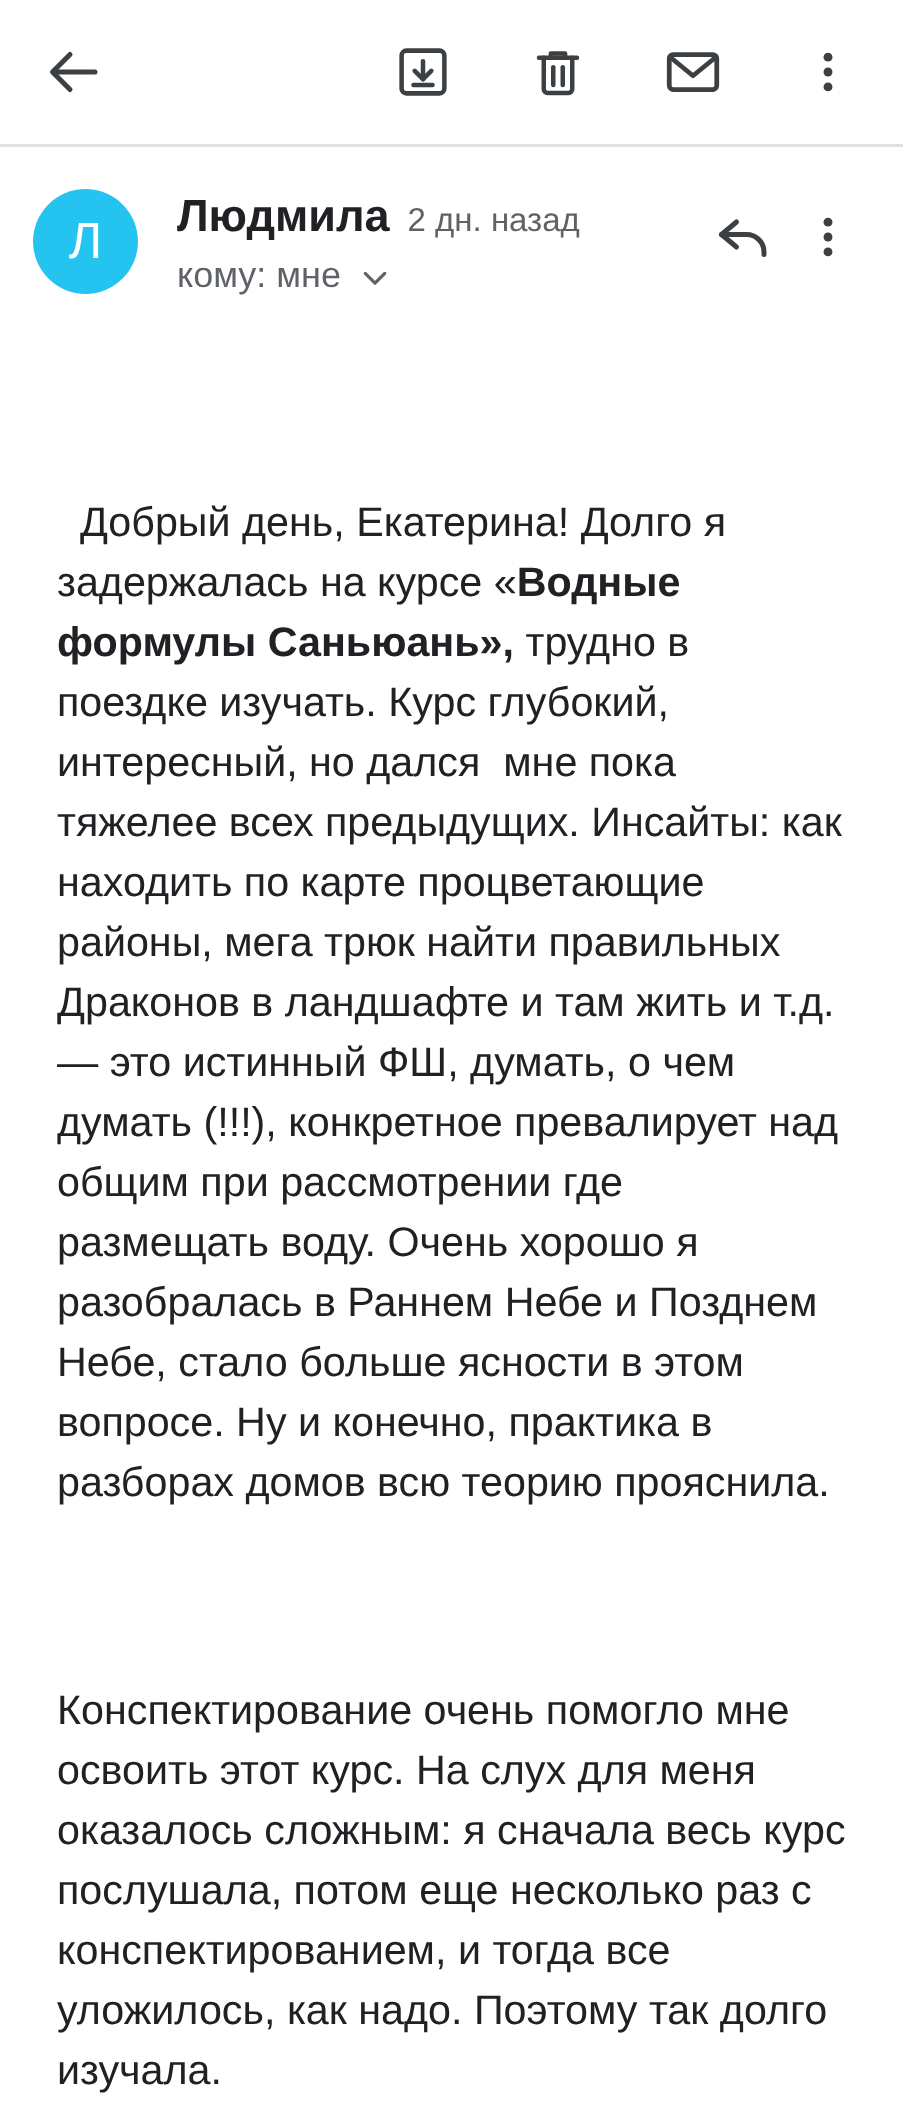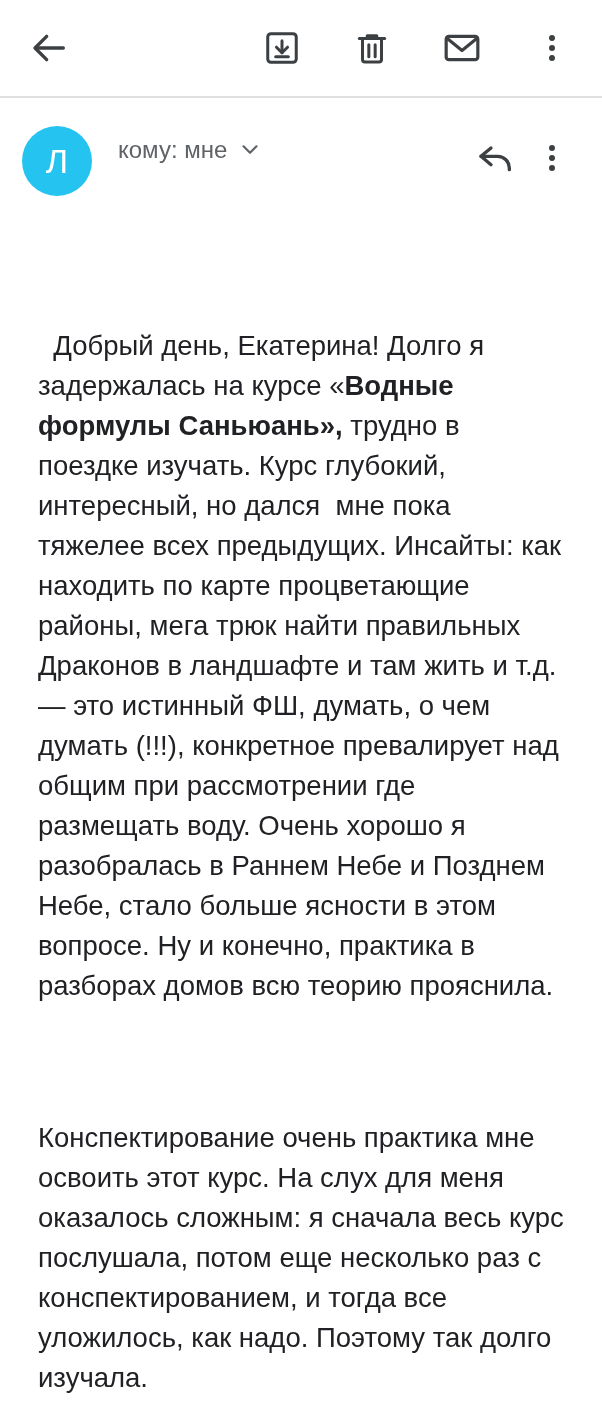--- a/index.html
+++ b/index.html
@@ -82,21 +82,21 @@
     white-space: nowrap;
   }
   .sender-date {
     font-size: 22px;
     color: #5f6368;
     margin-left: 12px;
     white-space: nowrap;
   }
   .recipient-line {
     display: flex;
-    align-items: flex-start;
+    align-items: flex-end;
     margin-top: 8px;
   }
   .recipient-text {
     font-size: 24px;
     color: #5f6368;
   }
   .chev {
     margin-left: 10px;
     display: flex;
     align-items: center;
@@ -187,20 +187,24 @@
 
 </div>
 
 <div class="divider"></div>
 
 <div class="msg-header">
 
   <div class="avatar">Л</div>
 
   <div class="sender-block">
+    <div class="sender-line1">
+      <span class="sender-name">Людмила</span>
+      <span class="sender-date">2 дн. назад</span>
+    </div>
     <div class="recipient-line">
       <span class="recipient-text">кому: мне</span>
       <span class="chev">
         <svg width="26" height="26" viewBox="0 0 24 24" fill="none" stroke="#5f6368" stroke-width="2" stroke-linecap="round" stroke-linejoin="round">
           <polyline points="6,9.5 12,15.5 18,9.5"></polyline>
         </svg>
       </span>
     </div>
   </div>
 
@@ -221,15 +225,15 @@
           <circle cx="12" cy="19" r="2.1"></circle>
         </svg>
       </span>
     </div>
   </div>
 
 </div>
 
 <div class="msg-body">
   <p class="para"><span>  Добрый день, Екатерина! Долго я задержалась на курсе «</span><b>Водные формулы Саньюань»,</b><span> трудно в поездке изучать. Курс глубокий, интересный, но дался  мне пока тяжелее всех предыдущих. Инсайты: как находить по карте процветающие районы, мега трюк найти правильных Драконов в ландшафте и там жить и т.д.  — это истинный ФШ, думать, о чем думать (!!!), конкретное превалирует над общим при рассмотрении где размещать воду. Очень хорошо я разобралась в Раннем Небе и Позднем Небе, стало больше ясности в этом вопросе. Ну и конечно, практика в разборах домов всю теорию прояснила.</span></p>
-  <p class="para">Конспектирование очень практика мне освоить этот курс. На слух для меня оказалось сложным: я сначала весь курс послушала, потом еще несколько раз с конспектированием, и тогда все уложилось, как надо. Поэтому так долго изучала.</p>
+  <p class="para">Конспектирование очень помогло мне освоить этот курс. На слух для меня оказалось сложным: я сначала весь курс послушала, потом еще несколько раз с конспектированием, и тогда все уложилось, как надо. Поэтому так долго изучала.</p>
   <p class="para">   Благодарю Владимира за то, что он сложные вещи может донести на примерах и простых ассоциациях.</p>
 </div>
 
 </body></html>

